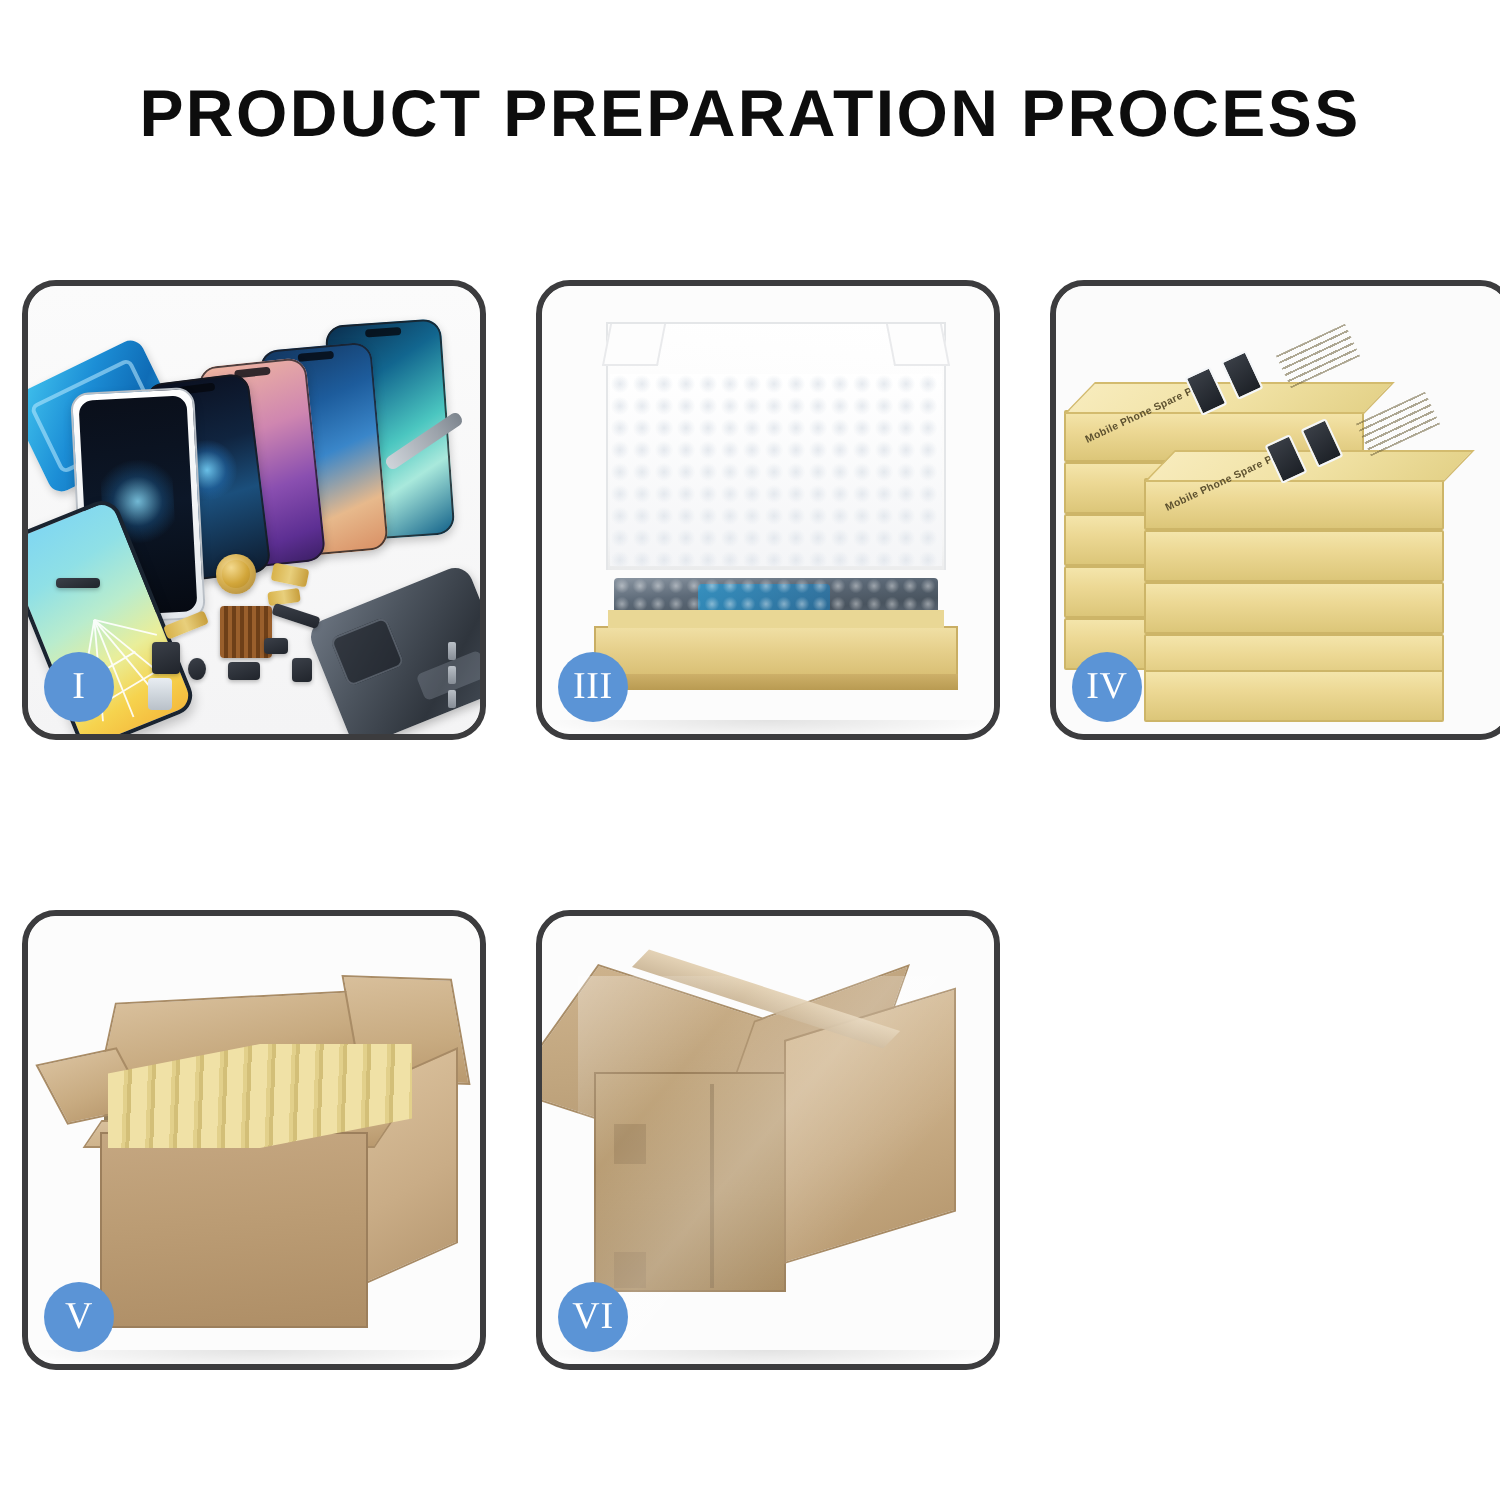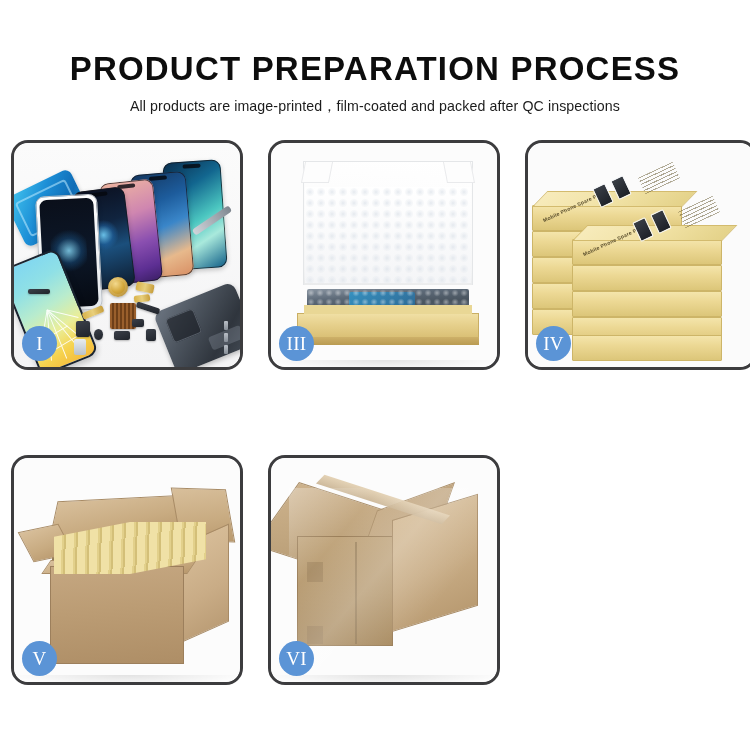--- a/index.html
+++ b/index.html
@@ -13,21 +13,21 @@
   }
 
   .page {
     position: relative;
     width: 750px;
     height: 750px;
     background: #ffffff;
   }
 
   
-  .header { padding-top: 52px; text-align: center; }
+  .header { padding-top: 40px; text-align: center; }
 
   .title {
     font-size: 33px;
     font-weight: 700;
     letter-spacing: 1.2px;
     color: #0d0d0d;
     line-height: 1.05;
     white-space: nowrap;
   }
 
@@ -498,21 +498,20 @@
     z-index: 2;
   }
 </style>
 </head>
 <body>
 
 <div class="page">
 
   <div class="header">
     <div class="title">PRODUCT PREPARATION PROCESS</div>
-    <div class="subtitle">All products are image-printed，film-coated and packed after QC inspections</div>
   </div>
 
   <div class="grid">
 
     <div class="panel">
       <div class="panel-inner p1">
 
         <div class="adh"></div>
 
         <div class="phone ph-d">

